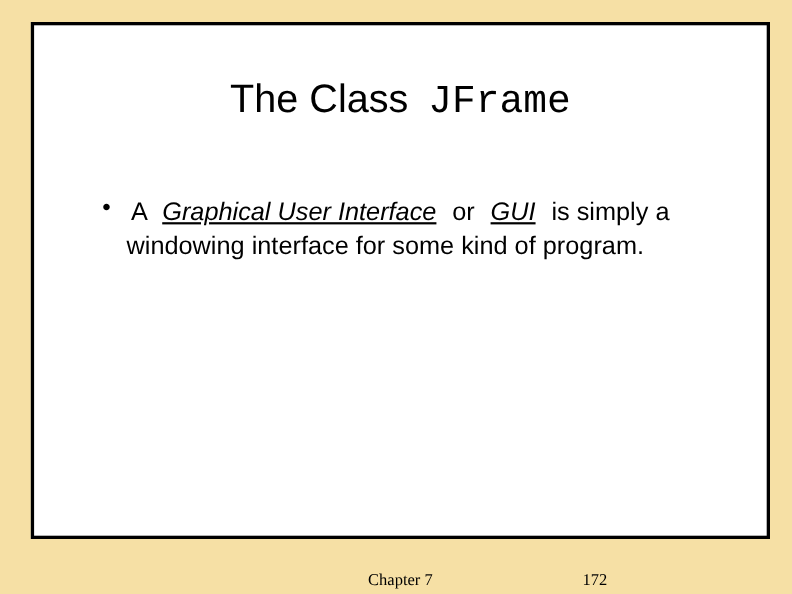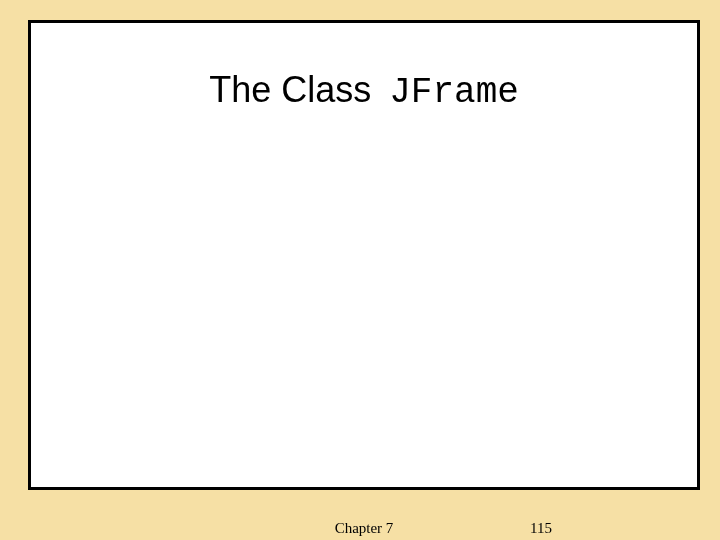--- a/index.html
+++ b/index.html
@@ -84,21 +84,24 @@
 <body>
 
 <div class="slide-frame">
 
   <h1 class="title">
     <span>The Class </span><span class="code">JFrame</span>
   </h1>
 
   <div class="body">
     <ul>
+      <li>
+        <span>A </span><span class="gui-term">Graphical User Interface</span><span> or </span><span class="gui-abbr">GUI</span><span> is simply a windowing interface for some kind of program.</span>
+      </li>
     </ul>
   </div>
 
 </div>
 
 <div class="footer">
   <span class="footer-chapter">Chapter 7</span>
-  <span class="footer-page">115</span>
+  <span class="footer-page">172</span>
 </div>
 
 </body></html>

